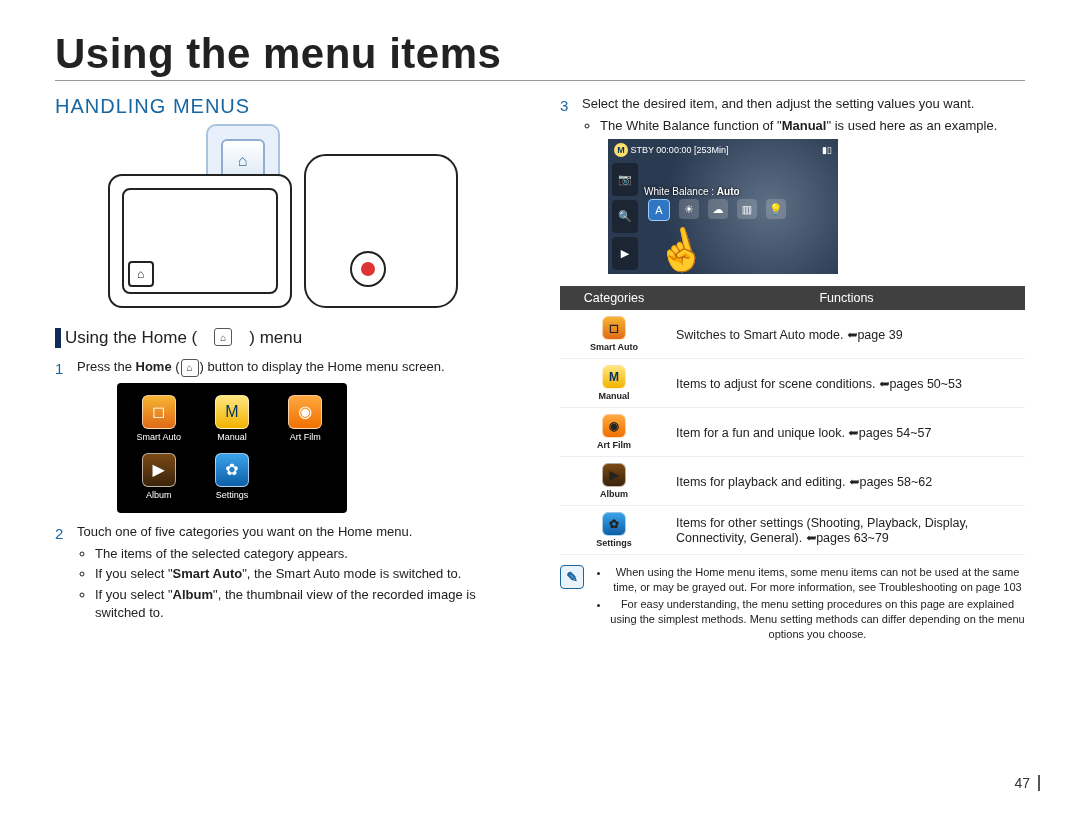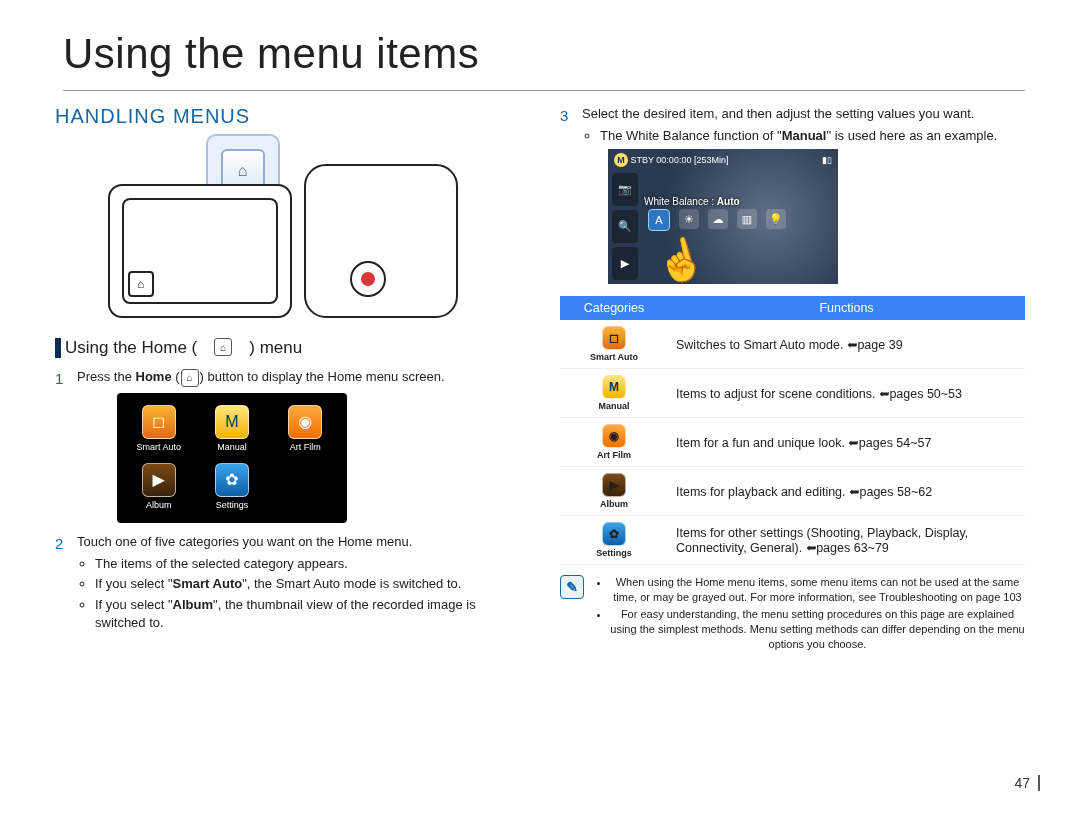--- a/index.html
+++ b/index.html
@@ -14,24 +14,24 @@
     position: relative;
   }
   .page {
     padding: 30px 55px 20px 55px;
     box-sizing: border-box;
     width: 100%;
     height: 100%;
   }
   .chapter-title {
     font-size: 42px;
-    font-weight: 400;
+    font-weight: 700;
     border-bottom: 1px solid #999;
-    padding-bottom: 12px;
-    margin: 0 0 14px 8px;
+    padding-bottom: 2px;
+    margin: 0 0 14px 0;
     letter-spacing: .5px;
   }
   .columns {
     display: flex;
     gap: 40px;
   }
   .col {
     flex: 1 1 50%;
     min-width: 0;
   }
@@ -213,21 +213,21 @@
   .wb-row span.sel{background:#2f76c4;border:1px solid #9ecaff;}
   .wb-hand{position:absolute;left:48px;bottom:-4px;font-size:40px;color:#cbd6e2;transform:rotate(-15deg);}
 
   table.cat-table {
     width: 100%;
     border-collapse: collapse;
     font-size: 12.5px;
     margin-bottom: 10px;
   }
   table.cat-table th {
-    background: #3b82f6;
+    background: #404040;
     color: #fff;
     font-weight: 400;
     padding: 5px 8px;
     text-align: center;
   }
   table.cat-table th:first-child{width:92px;}
   table.cat-table td {
     padding: 6px 8px;
     vertical-align: middle;
     border-bottom: 1px solid #eee;

